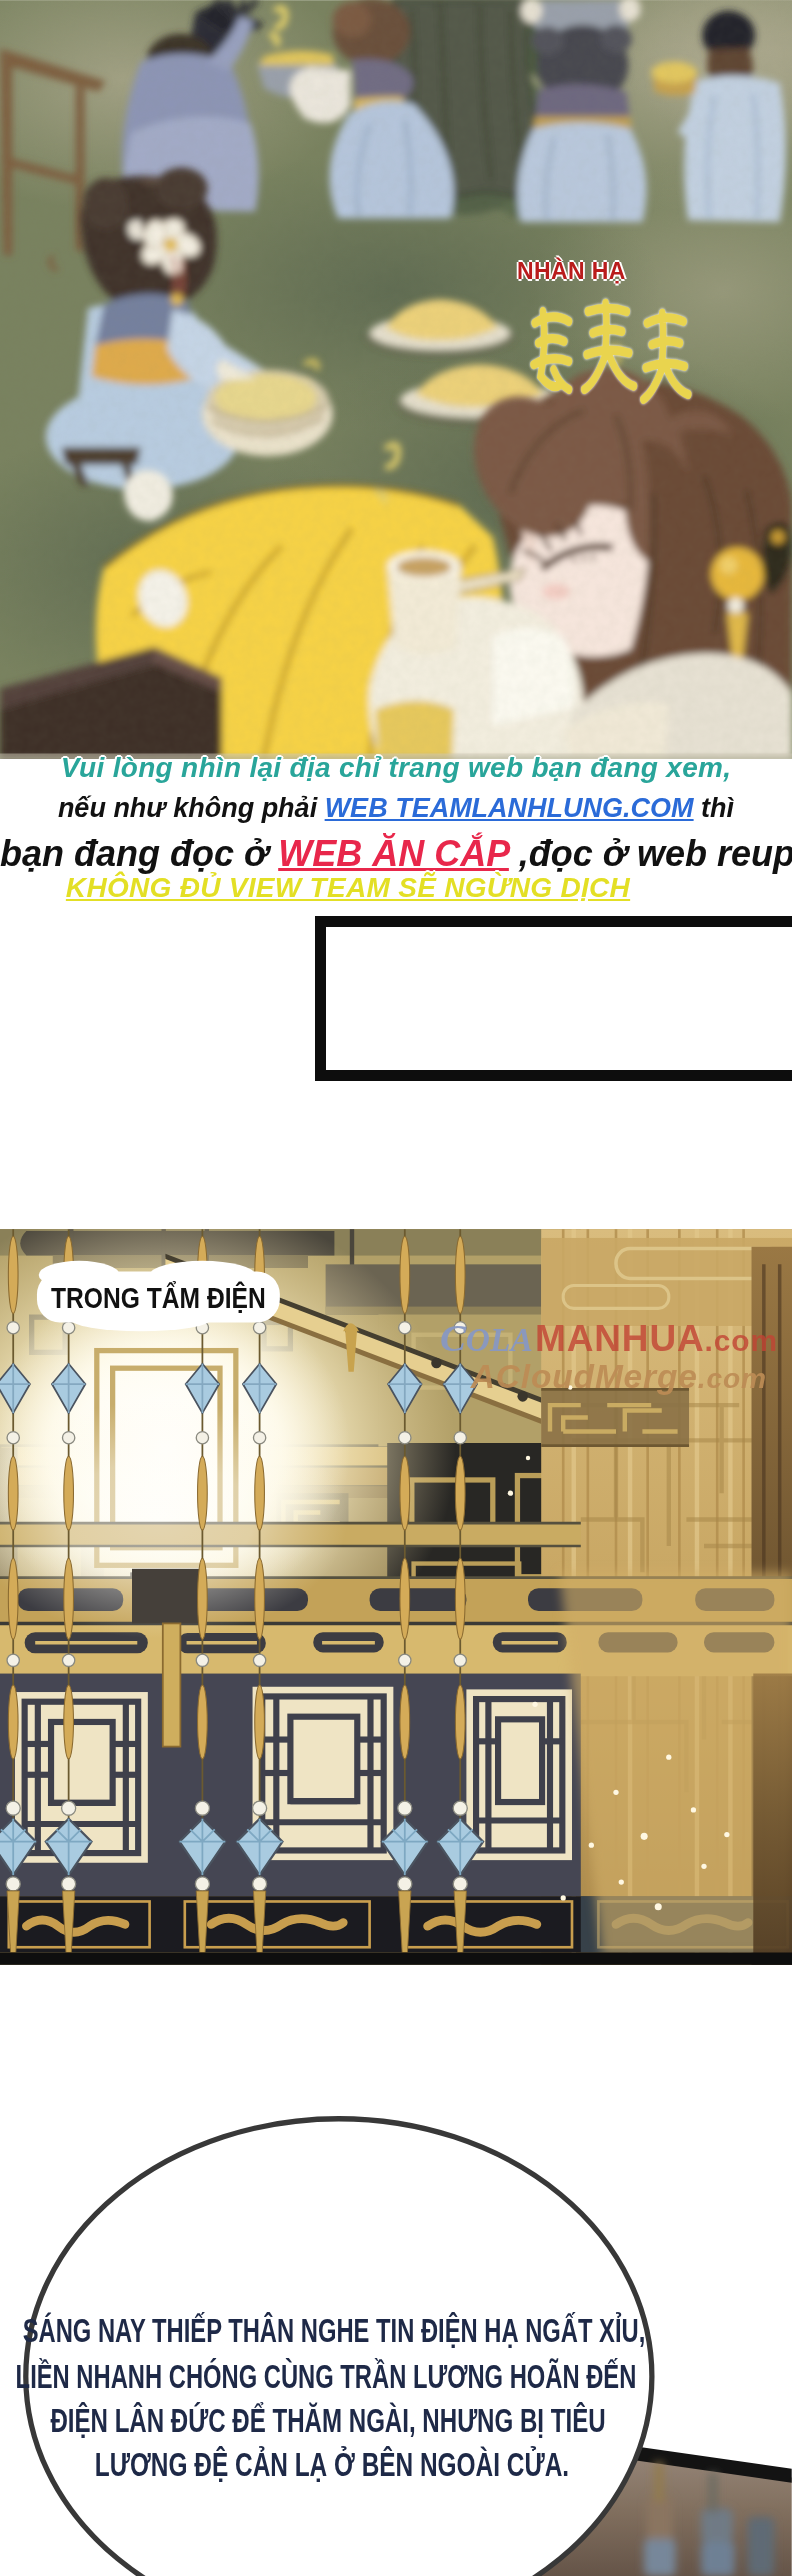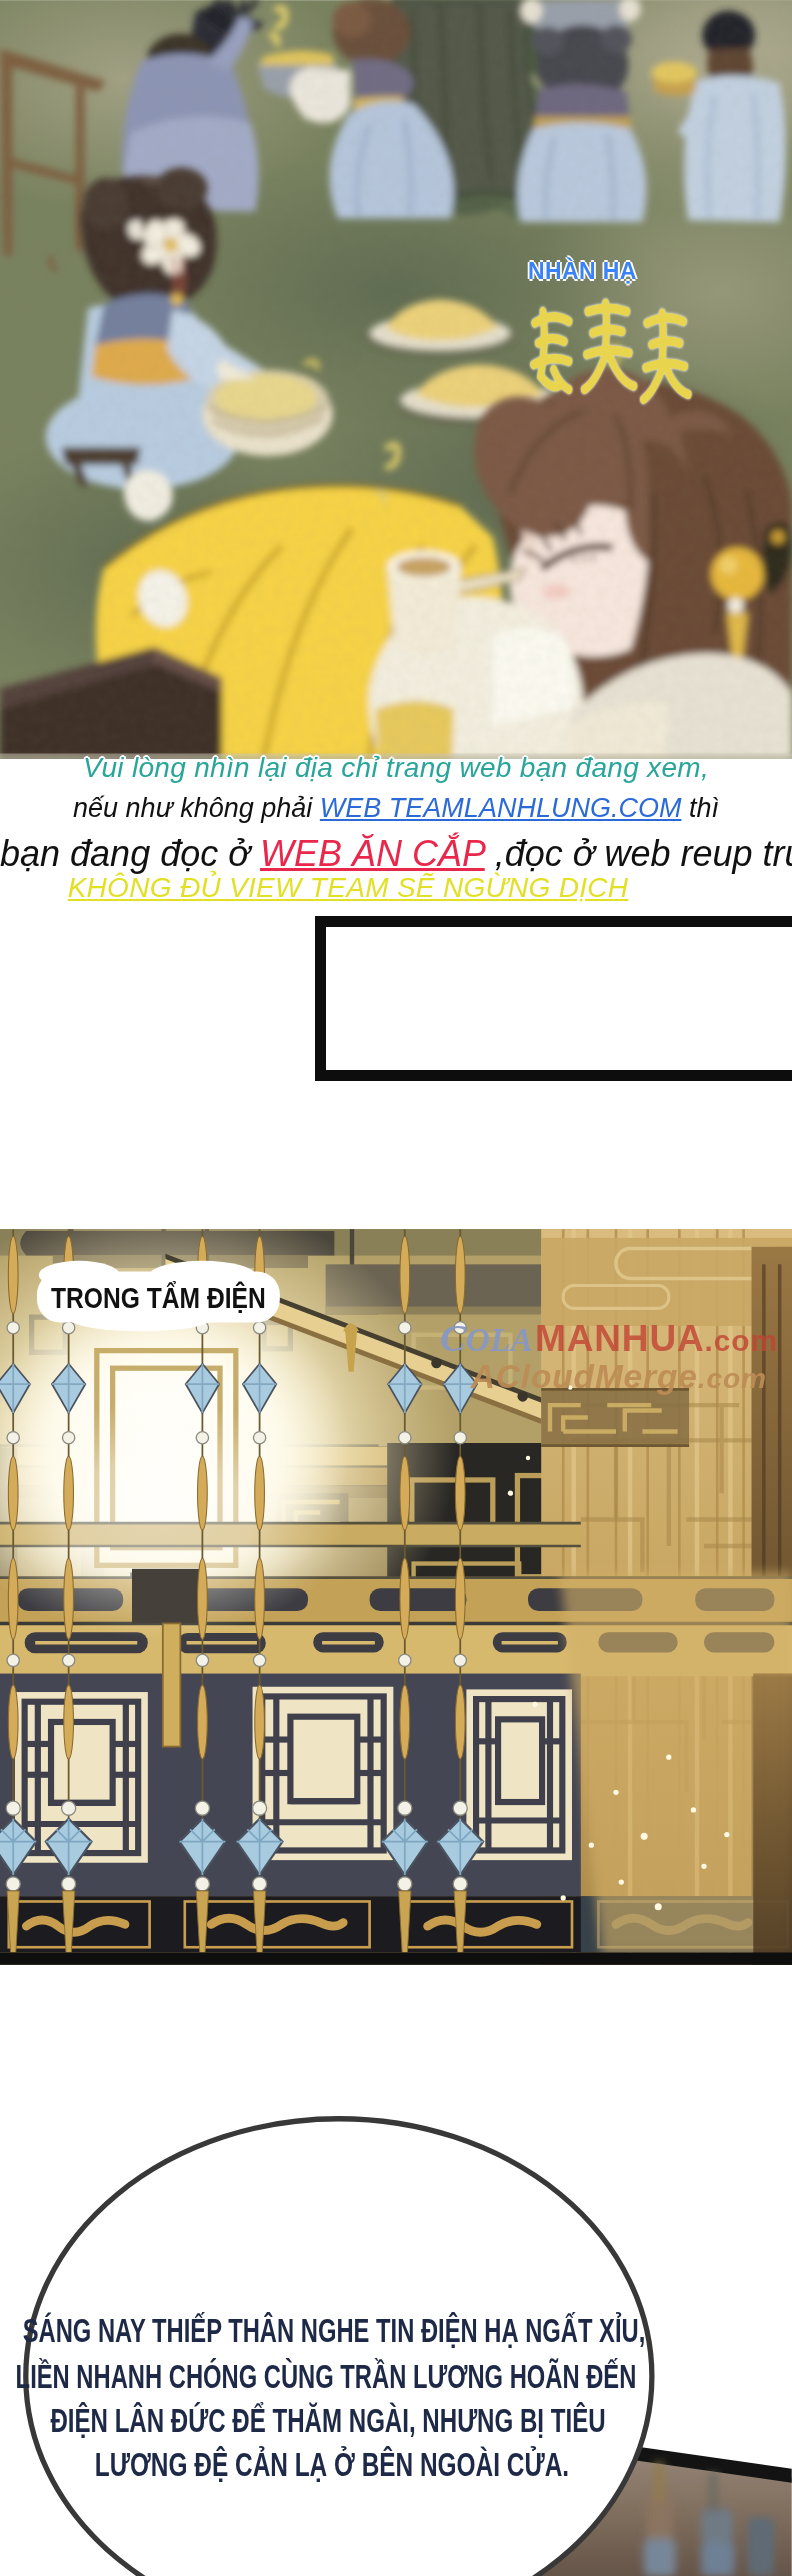--- a/index.html
+++ b/index.html
@@ -1,18 +1,18 @@
 <!DOCTYPE html>
 <html style="font-size:14px"><head>
 <meta charset="utf-8">
 <style>
 html,body{margin:0;padding:0;background:#fff;}
 #page{position:relative;width:792px;height:2576px;background:#fff;overflow:hidden;font-family:"Liberation Sans",sans-serif;}
 .abs{position:absolute;}
-.wtxt{font-weight:normal;font-style:italic;white-space:nowrap;}
+.wtxt{font-weight:bold;font-style:italic;white-space:nowrap;}
 .outl{text-shadow:1.8px 0 0 #fff,-1.8px 0 0 #fff,0 1.8px 0 #fff,0 -1.8px 0 #fff,1.3px 1.3px 0 #fff,-1.3px 1.3px 0 #fff,1.3px -1.3px 0 #fff,-1.3px -1.3px 0 #fff;}
 .btxt{font-weight:bold;color:#1e2947;white-space:nowrap;transform-origin:center;}
 </style>
 </head>
 <body>
 <div id="page">
 <svg class="abs" style="left:0;top:0" width="792" height="759" viewBox="0 0 900 862">
 <defs>
 <filter id="b4" x="-30%" y="-30%" width="160%" height="160%">
           <feGaussianBlur stdDeviation="4"></feGaussianBlur>
@@ -197,21 +197,21 @@
 </g>
 <filter id="noise">
         <feTurbulence type="fractalNoise" baseFrequency="0.09" numOctaves="2" result="n"></feTurbulence>
         <feColorMatrix in="n" type="matrix" values="0 0 0 0 0.25 0 0 0 0 0.28 0 0 0 0 0.18 0 0 0 0.55 0"></feColorMatrix>
         <feComposite operator="in" in2="SourceGraphic"></feComposite>
       </filter>
 <rect width="900" height="862" filter="url(#noise)" opacity="0.14"></rect>
 
 <rect x="0" y="856" width="900" height="6" fill="#cfc9b8" opacity="0.5"></rect>
 </svg>
-<div class="abs" style="left:517px;top:258px;width:194px;text-align:left;font-weight:bold;color:#3b82f6;font-size:23px;letter-spacing:0.4px;text-shadow:1.8px 0 0 #fff,-1.8px 0 0 #fff,0 1.8px 0 #fff,0 -1.8px 0 #fff;margin-left:11px;">NHÀN HẠ</div>
+<div class="abs" style="left:517px;top:258px;width:194px;text-align:left;font-weight:bold;color:#b91c1c;font-size:23px;letter-spacing:0.4px;text-shadow:1.8px 0 0 #fff,-1.8px 0 0 #fff,0 1.8px 0 #fff,0 -1.8px 0 #fff;">NHÀN HẠ</div>
 <svg class="abs" style="left:517px;top:290px" width="189" height="141" viewBox="0 0 320 170" preserveAspectRatio="none">
 <g stroke="#e9d44e" stroke-width="11" fill="none" stroke-linecap="round" style="filter:drop-shadow(0 0 2px #fff)">
 <path d="M30,40 q30,-14 58,-2 M36,64 q22,-10 44,-2 M28,90 q30,-12 60,-4 M44,26 q6,40 -4,78 q20,18 34,10 M62,96 q10,18 26,24"></path>
 <path d="M120,26 q34,-8 66,0 M128,52 q24,-8 50,-2 M118,78 q36,-10 72,-2 M150,16 q4,34 -2,66 q-16,30 -34,38 M158,82 q16,28 40,34"></path>
 <path d="M220,40 q32,-12 62,-2 M228,66 q24,-8 48,-2 M218,94 q34,-10 66,-2 M246,28 q4,36 -2,70 q-14,26 -30,34 M254,96 q14,24 36,30"></path>
 </g>
 </svg>
 <div class="abs" style="left:0;top:759px;width:792px;height:158px;background:#fff;"></div>
 <div class="abs wtxt outl" style="left:0;top:752px;width:792px;text-align:center;font-size:28px;letter-spacing:0.3px;color:#29a59a;">Vui lòng nhìn lại địa chỉ trang web bạn đang xem,</div>
 <div class="abs wtxt" style="left:0;top:793px;width:792px;text-align:center;font-size:27px;color:#111;">nếu như không phải <span style="color:#2b6bd8;text-decoration:underline;">WEB TEAMLANHLUNG.COM</span> thì</div>

